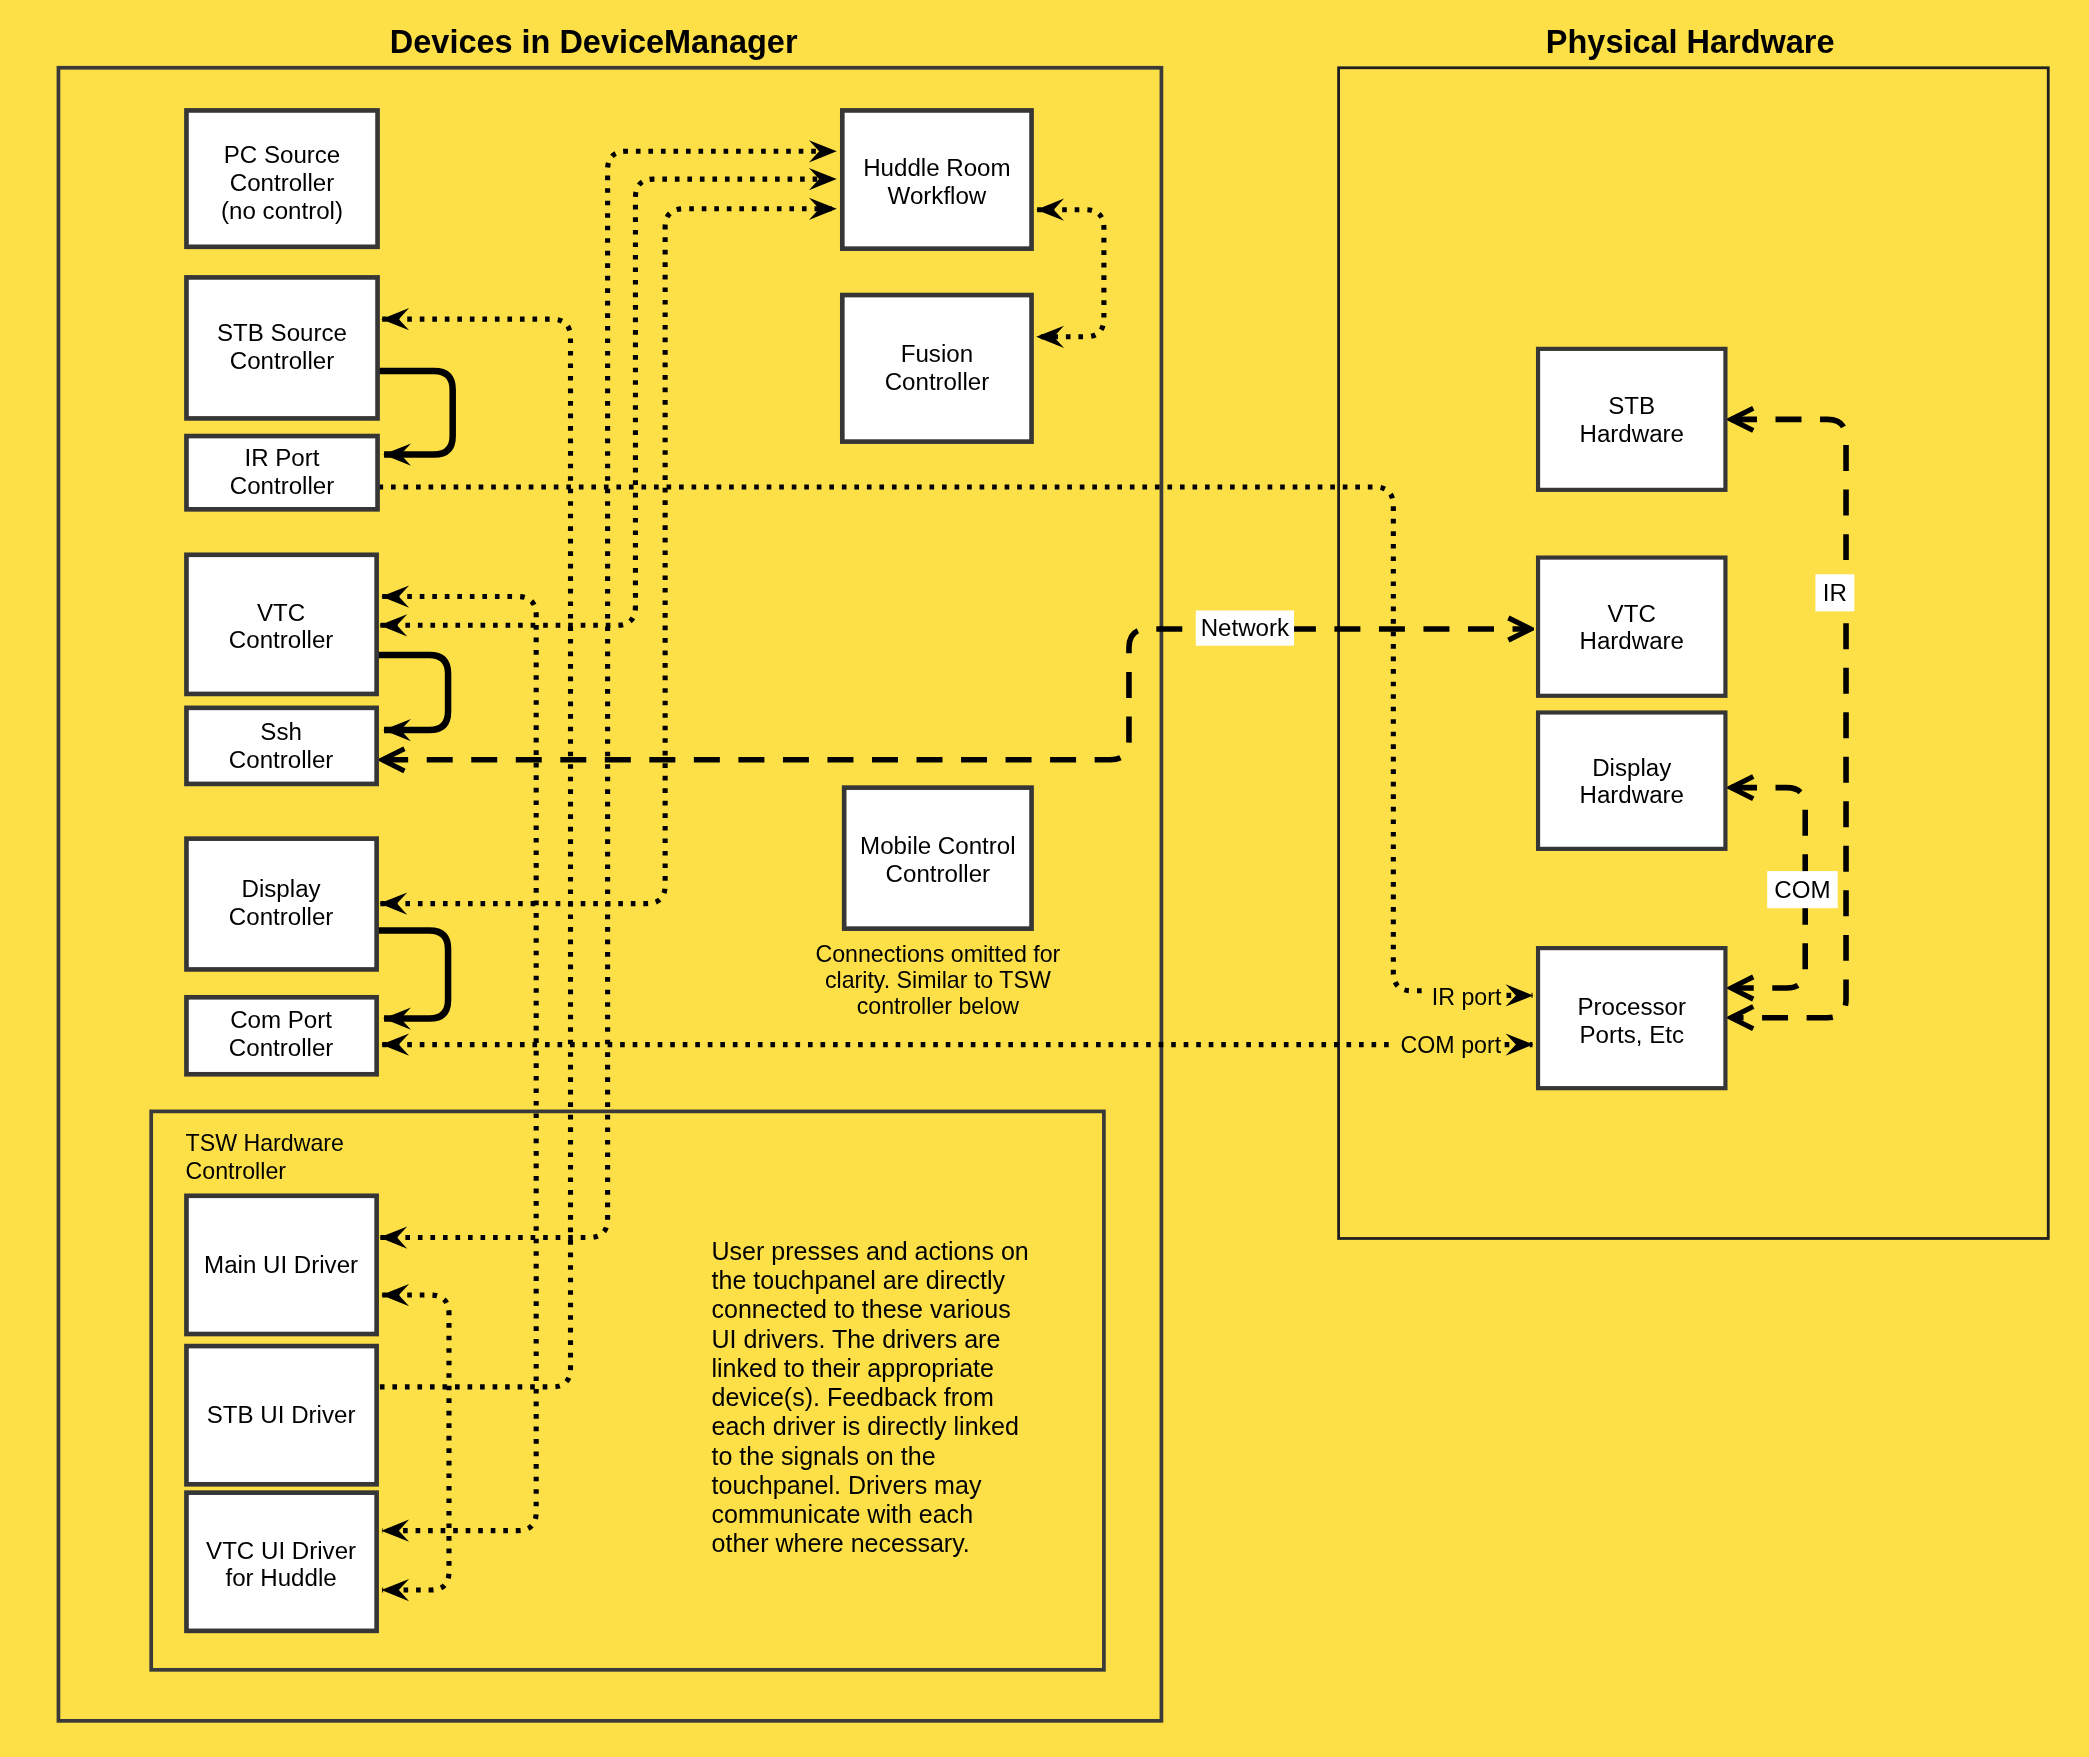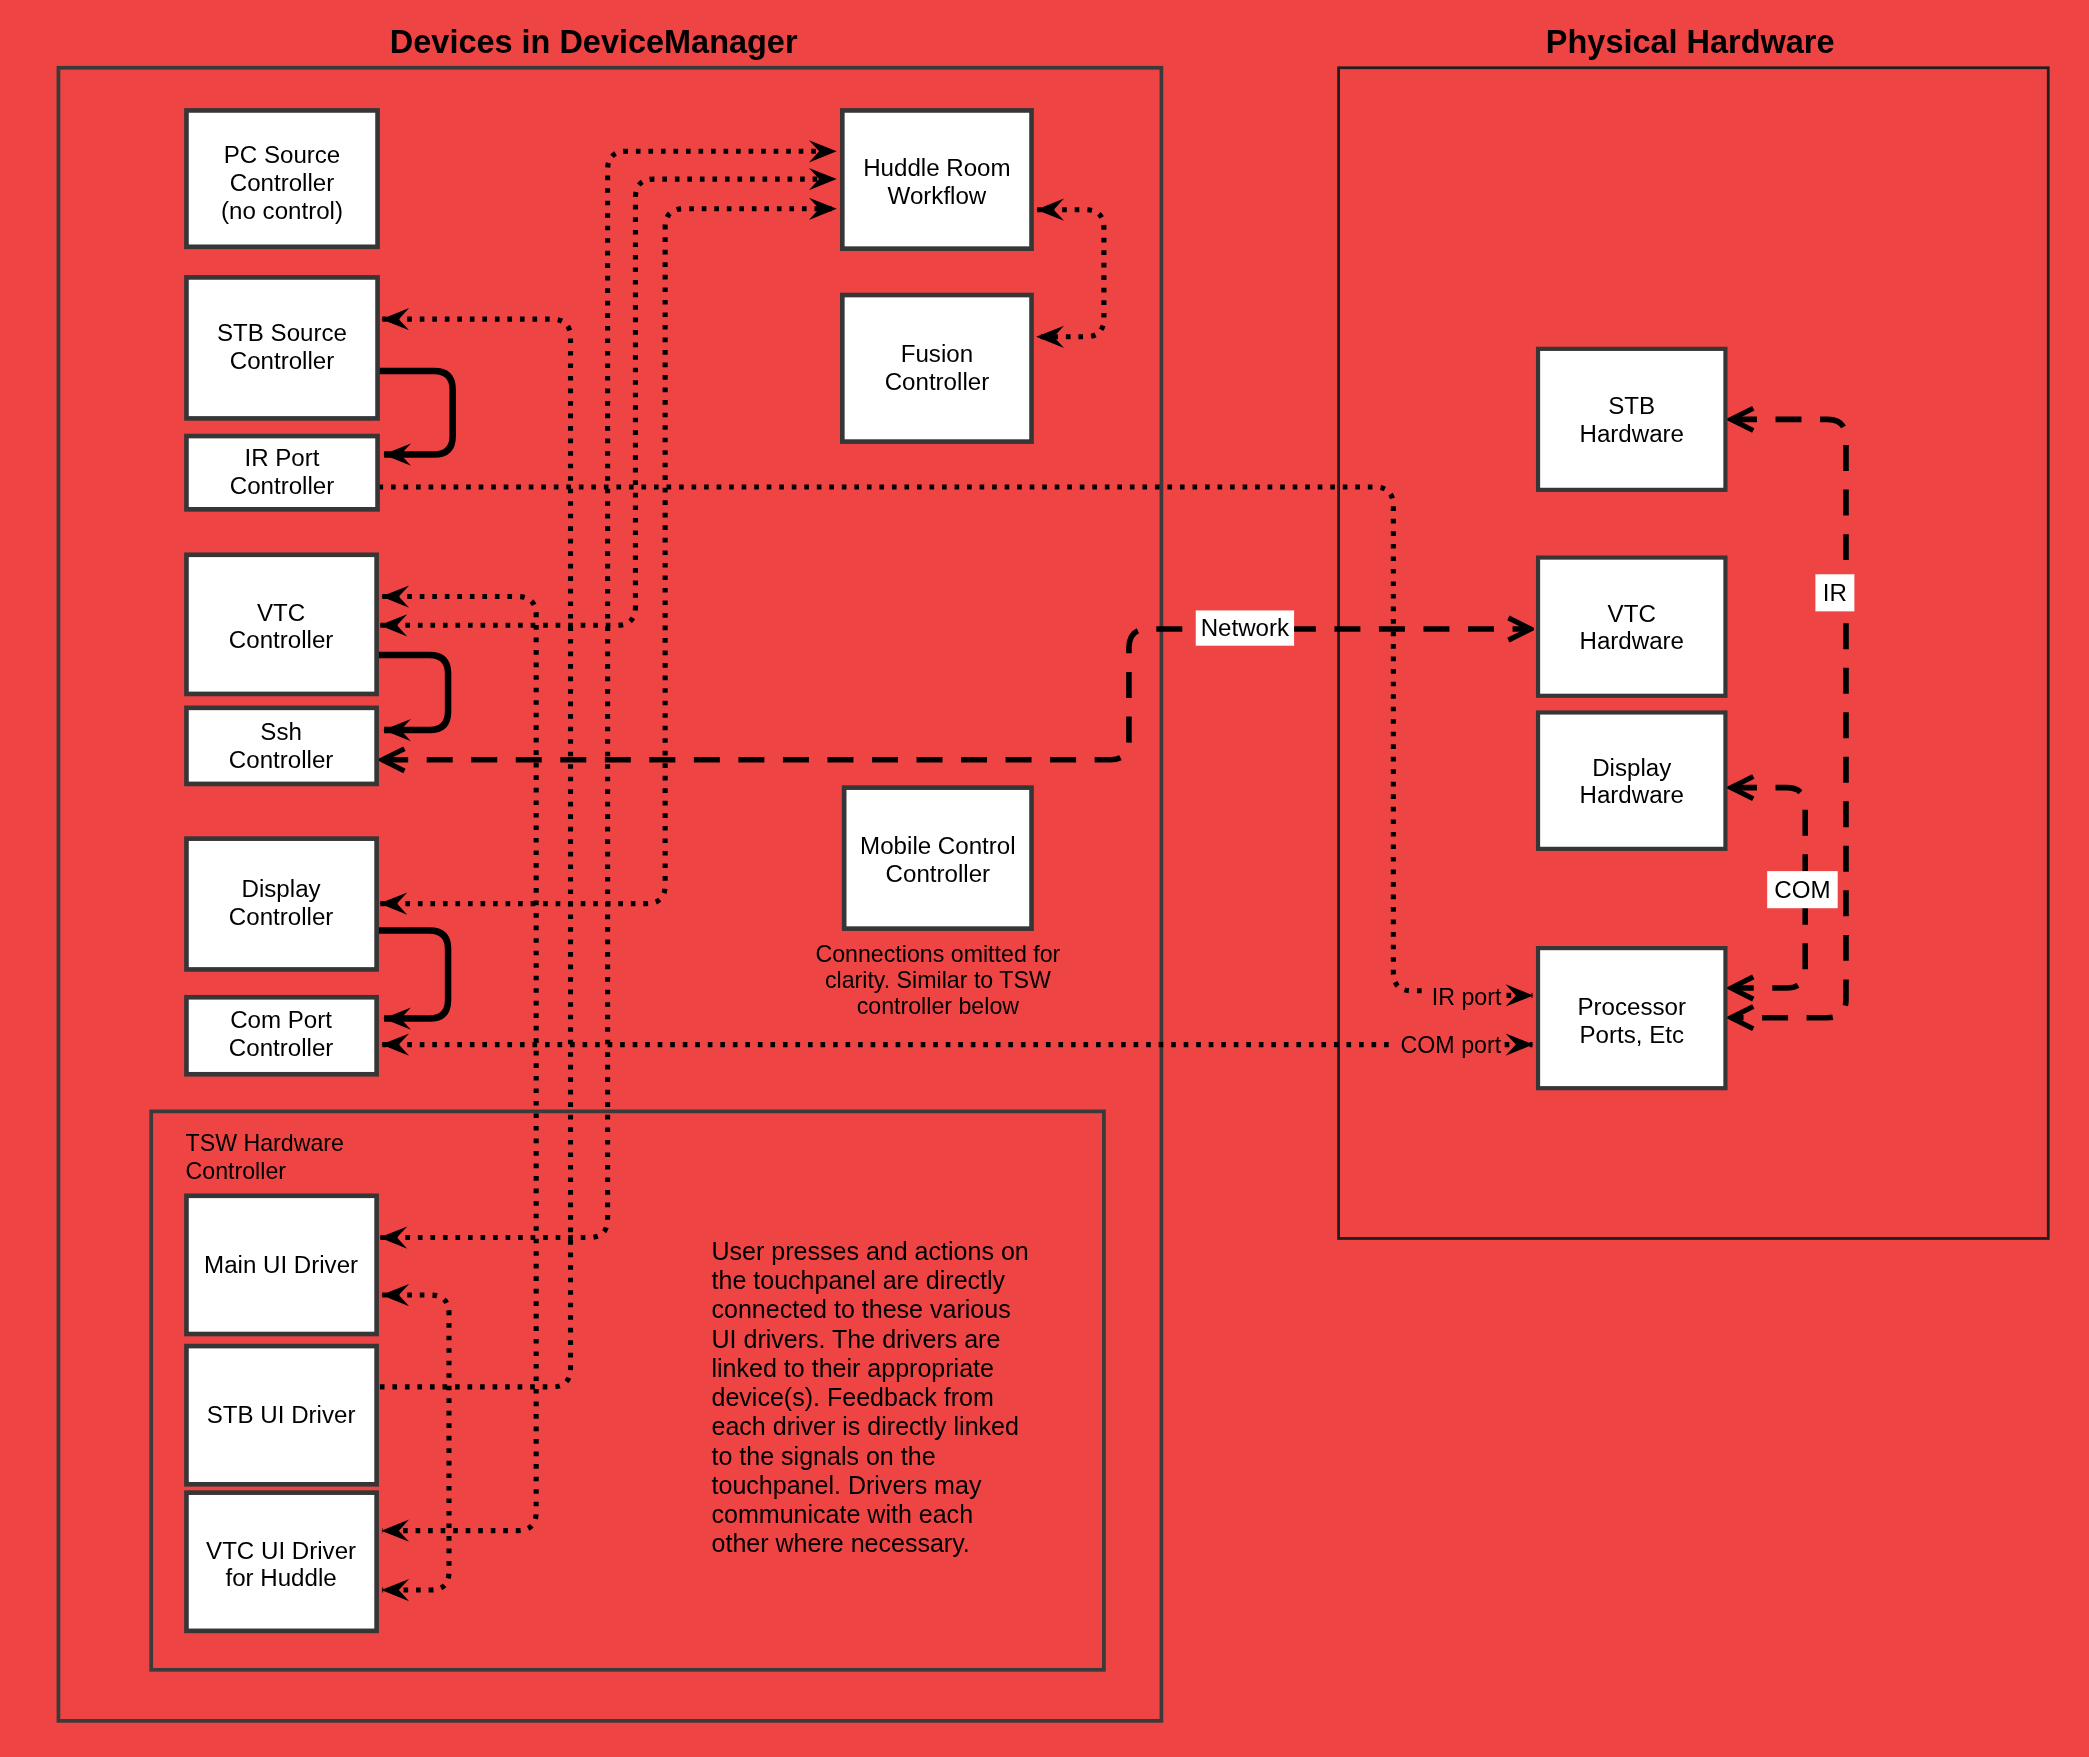--- a/index.html
+++ b/index.html
@@ -1,17 +1,17 @@
 <!DOCTYPE html>
 <html style="font-size:15px"><head>
 <meta charset="utf-8">
 <style>
   html,body{margin:0;padding:0;background:#ffffff;}
   body{font-family:"Liberation Sans", sans-serif;}
-  .stage{position:relative;width:2090px;height:1758px;background:#ef4444;}
+  .stage{position:relative;width:2090px;height:1758px;background:#fde047;}
   svg{display:block;}
   
   .container-box{fill:none;stroke:#3a3a3a;stroke-width:4;}
   .container-box.thin{stroke-width:3;stroke:#1f1f1f;}
   .node{fill:#ffffff;stroke:#363636;stroke-width:5;}
   .hwnode{fill:#ffffff;stroke:#363636;stroke-width:4.5;}
   .dot{fill:none;stroke:#000;stroke-width:5.5;stroke-dasharray:5 8.5;}
   .dash{fill:none;stroke:#000;stroke-width:6;stroke-dasharray:28 20;}
   .solidc{fill:none;stroke:#000;stroke-width:7;}
   .labelbg{fill:#ffffff;}

